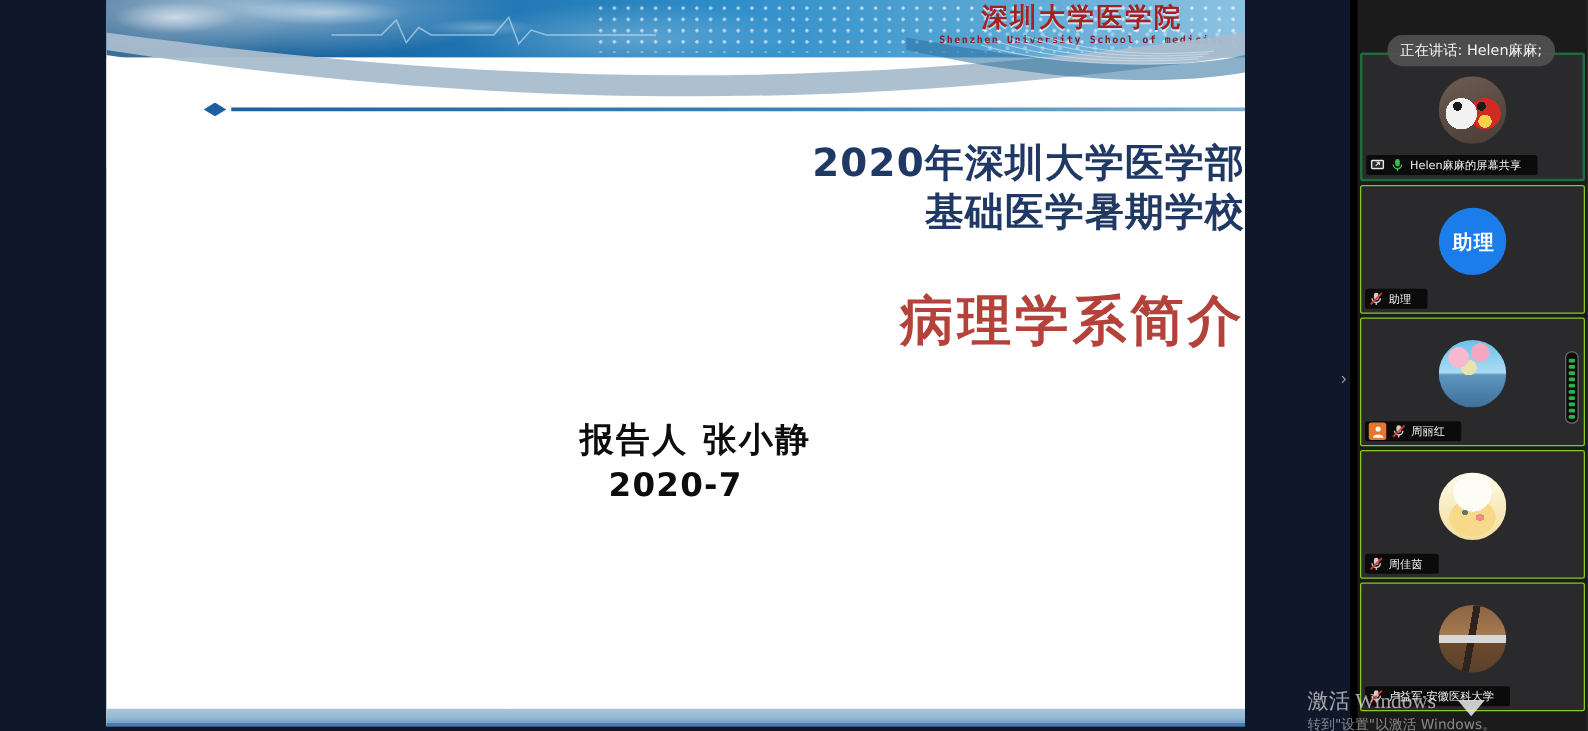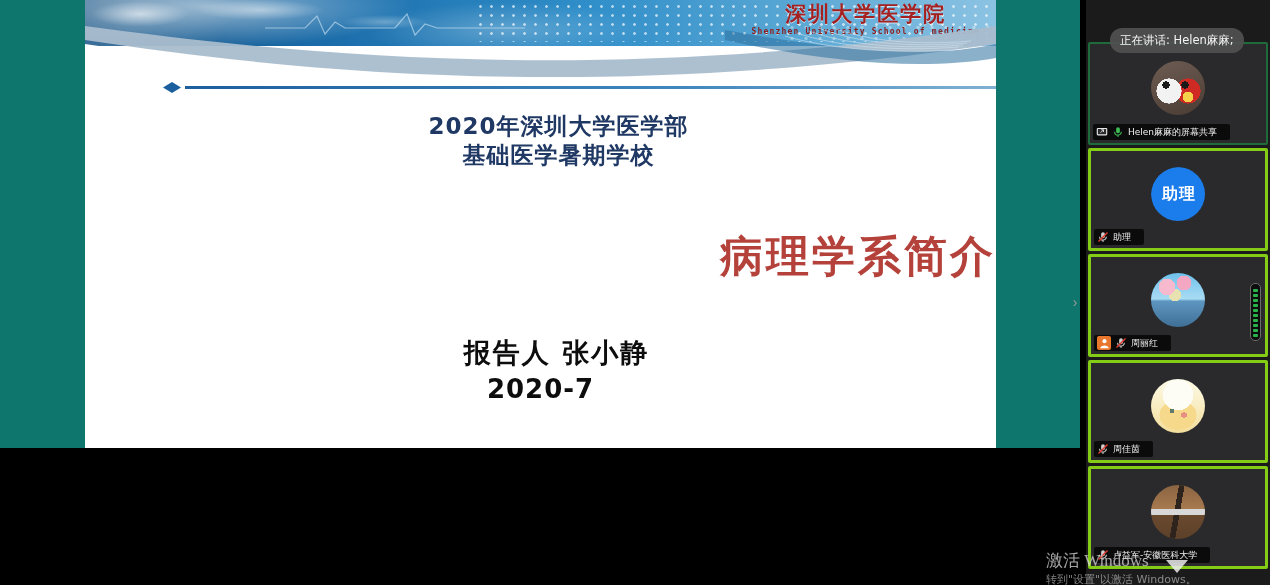--- a/index.html
+++ b/index.html
@@ -7,22 +7,22 @@
     width: 1270px; height: 585px;
     overflow: hidden;
     background: #000;
     font-family: "Liberation Sans", "DejaVu Sans", sans-serif;
   }
 
   #root { position: relative; width: 1270px; height: 585px; background: #000; }
 
   
   #share-area {
-    position: absolute; left: 0; top: 0; width: 1080px; height: 448px;
-    background: #0f766e; overflow: hidden;
+    position: absolute; left: 0; top: 0; width: 1080px; height: 585px;
+    background: #0f172a; overflow: hidden;
   }
 
   #slide {
     position: absolute; left: 85px; top: 0; width: 911px; height: 581px;
     background: #ffffff; overflow: hidden;
   }
 
   
   .banner {
     position: absolute; left: 0; top: 0; width: 911px; height: 46px;
@@ -97,23 +97,23 @@
     clip-path: polygon(50% 0, 100% 50%, 50% 100%, 0 50%);
   }
   .rule-line {
     position: absolute; left: 22px; top: 4px; right: 0; height: 3px;
     background: linear-gradient(to right, #1d5f9e 0%, #3e86bd 60%, #7fb0d2 100%);
   }
 
   
   .slide-title {
     position: absolute; left: 0; top: 112px; width: 911px;
-    text-align: center; line-height: 1.26;
-    font-family: "DejaVu Sans", "Liberation Sans", sans-serif;
-    font-size: 23px; font-weight: bold; color: #1f3864;
+    text-align: right; line-height: 1.26;
+    font-family: "DejaVu Sans", "Liberation Sans", sans-serif;
+    font-size: 31px; font-weight: bold; color: #1f3864;
     letter-spacing: 1px;
     padding-left: 36px;
   }
   .slide-headline {
     position: absolute; left: 0; top: 228px; width: 911px;
     text-align: right;
     font-family: "DejaVu Sans", "Liberation Sans", sans-serif;
     font-size: 43px; font-weight: bold; color: #b4413a;
     letter-spacing: 3px;
   }
@@ -147,21 +147,21 @@
   }
 
   
   #participants {
     position: absolute; left: 1086px; top: 0; width: 184px; height: 585px;
     background: #1b1b1b;
   }
 
   .tile {
     position: absolute; left: 2px; width: 180px; height: 103px;
-    background: #2a2a2c; border: 3px solid #84cc16;
+    background: #2a2a2c; border: 1px solid #84cc16;
     border-radius: 2px; overflow: hidden;
   }
   .tile.active { border: 2px solid #1f6b3c; }
 
   .avatar {
     position: absolute; left: 50%; top: 44%;
     transform: translate(-50%, -50%);
     width: 54px; height: 54px; border-radius: 50%;
     overflow: hidden;
   }

